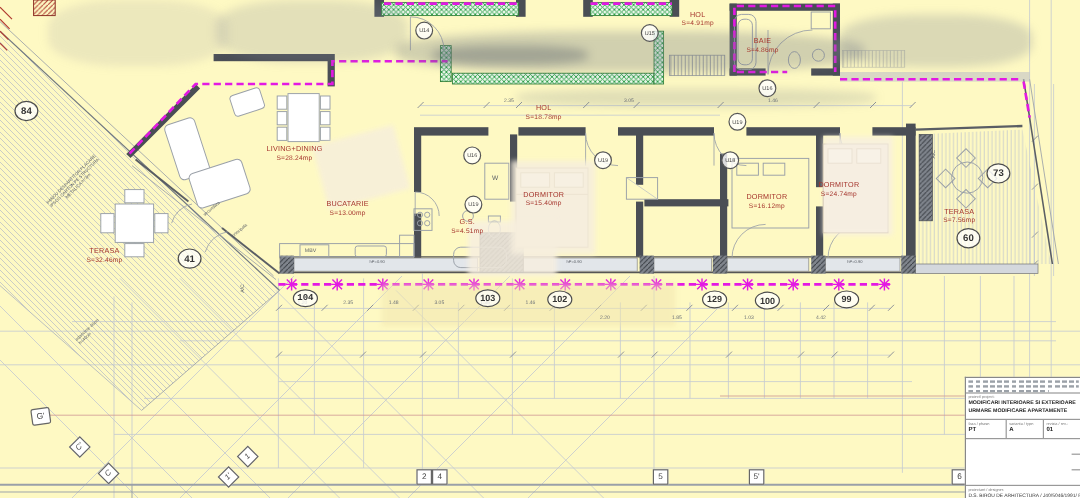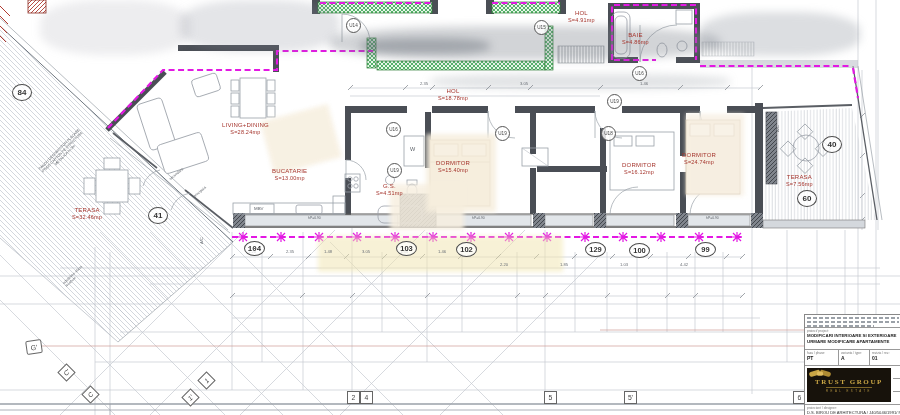--- a/index.html
+++ b/index.html
@@ -1,16 +1,16 @@
 <!DOCTYPE html>
 <html><head>
 <meta charset="utf-8">
 <style>
   html,body{margin:0;padding:0;background:#e8e8e8;}
-  #sheet{position:relative;width:900px;height:415px;background:#ffffff;overflow:hidden;
+  #sheet{position:relative;width:900px;height:415px;background:#fef9c3;overflow:hidden;
          font-family:"Liberation Sans",sans-serif;}
   svg{position:absolute;left:0;top:0;}
   
   .room{position:absolute;color:#a5342c;font-size:6px;line-height:1.2;text-align:center;
         letter-spacing:.2px;white-space:nowrap;z-index:40;}
   .room .ar{font-size:5.5px;}
   
   .cnum{position:absolute;width:19px;height:13px;border:1px solid #4c4c4c;border-radius:50%;
         background:rgba(255,255,255,.75);color:#333;font-size:7.5px;font-weight:bold;
         display:flex;align-items:center;justify-content:center;z-index:45;}
@@ -431,21 +431,21 @@
     </div>
 
   <div class="cnum big" style="left:12px;top:84px;">84</div>
   <div class="cnum big" style="left:148px;top:207px;">41</div>
   <div class="cnum" style="left:244px;top:241px;font-family:Liberation Mono, monospace;">104</div>
   <div class="cnum" style="left:396px;top:241px;">103</div>
   <div class="cnum" style="left:456px;top:242px;">102</div>
   <div class="cnum" style="left:585px;top:242px;">129</div>
   <div class="cnum" style="left:629px;top:243px;">100</div>
   <div class="cnum" style="left:695px;top:242px;">99</div>
-  <div class="cnum big" style="left:822px;top:136px;">40</div>
+  <div class="cnum big" style="left:822px;top:136px;">73</div>
   <div class="cnum big" style="left:797px;top:190px;">60</div>
 
   <div class="utag" style="left:346px;top:18px;">U14</div>
   <div class="utag" style="left:534px;top:20px;">U15</div>
   <div class="utag" style="left:632px;top:66px;">U16</div>
   <div class="utag" style="left:607px;top:94px;">U19</div>
   <div class="utag" style="left:386px;top:122px;">U16</div>
   <div class="utag" style="left:387px;top:163px;">U19</div>
   <div class="utag" style="left:495px;top:126px;">U19</div>
   <div class="utag" style="left:601px;top:126px;">U18</div>
@@ -523,29 +523,20 @@
       <div style="width:30px;border-right:.6px solid #999;">
         <div class="fldlbl">varianta / type:</div>
         <div class="fldval">A</div>
       </div>
       <div style="flex:1;">
         <div class="fldlbl">revizia / rev.:</div>
         <div class="fldval">01</div>
       </div>
     </div>
     <div class="row" style="height:38px;">
-      <div id="logo">
-        <svg width="26" height="11" viewBox="0 0 26 11">
-          <rect x="2" y="3" width="11" height="5" rx="2" fill="#c9a545" transform="rotate(-16 7 5)"></rect>
-          <rect x="13" y="3" width="11" height="5" rx="2" fill="#b08c33" transform="rotate(16 19 5)"></rect>
-          <rect x="10" y="3.4" width="6" height="4.4" rx="1.5" fill="#e0bc5e"></rect>
-        </svg>
-        <div class="ln">TRUST GROUP</div>
-        <div class="ls">REAL ESTATE</div>
-      </div>
       <div style="position:absolute;left:88px;top:0;right:0;height:100%;">
         <div style="border-bottom:.6px solid #999;height:12px;"></div>
         <div style="border-bottom:.6px solid #999;height:12px;"></div>
       </div>
     </div>
     <div class="row" style="height:13px;border-bottom:none;">
       <div class="fldlbl">proiectant / designer:</div>
       <div class="desv">D.S. BIROU DE ARHITECTURA / J40/5046/1991/ RO36</div>
     </div>
   </div>

